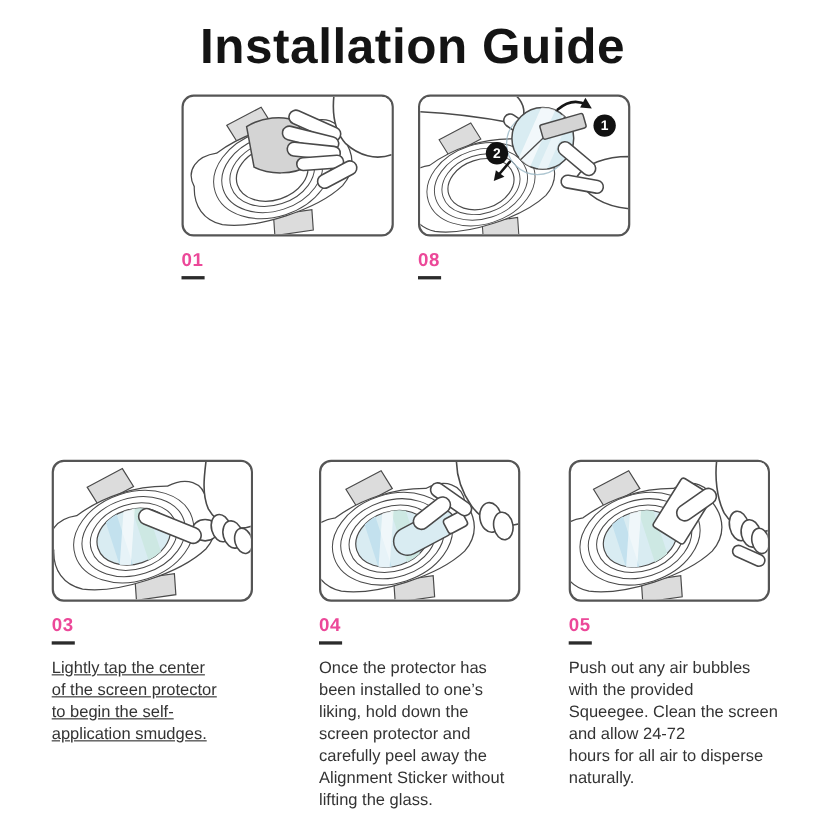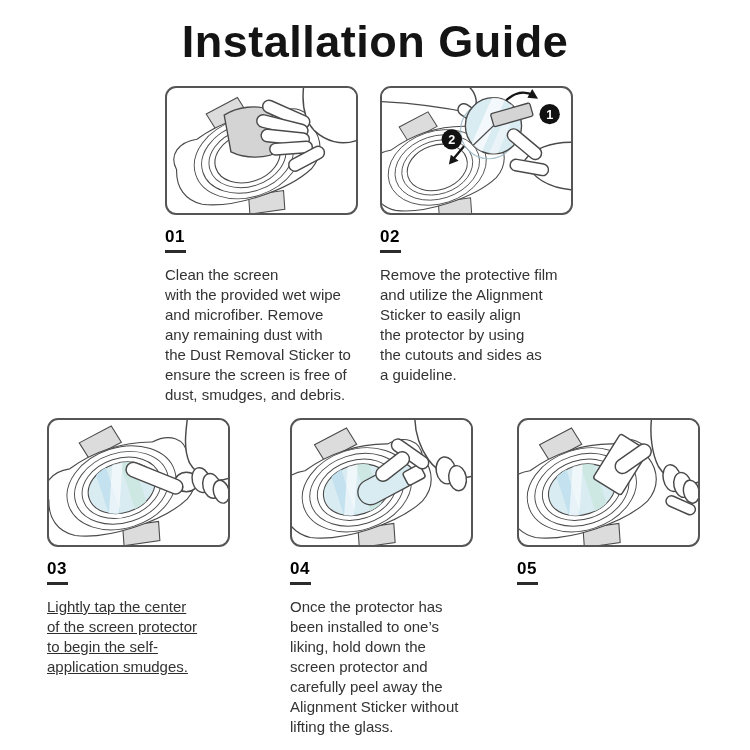--- a/index.html
+++ b/index.html
@@ -22,21 +22,21 @@
   .col-r2c2 { left:290px; top:418px; width:210px; }
   .col-r2c3 { left:501px; top:418px; width:210px;margin-left:16px; }
   .illu-box {
     border:2px solid #555; border-radius:11px; background:#fff; overflow:hidden;
   }
   .box-r1 { width:193px; height:129px; }
   .box-r2 { width:183px; height:129px; }
   .illu-box svg { display:block; width:100%; height:100%; }
   .step-number {
     display:inline-block; margin-top:13px; font-size:17px; font-weight:bold;
-    color:#000000; line-height:1; letter-spacing:0.5px;text-align:right;
+    color:#ec4899; line-height:1; letter-spacing:0.5px;text-align:right;
   }
   .step-underline { width:21px; height:3px; background:#2b2b2b; margin-top:4px; }
   .step-text {
     margin-top:12px; font-size:15px; line-height:20px; color:#333;
     white-space:pre-line;
   }
   .line { fill:#ffffff; stroke:#4a4a4a; stroke-width:1.5; }
   .thin { fill:none; stroke:#4a4a4a; stroke-width:1.2; }
   .band { fill:#dcdcdc; stroke:#4a4a4a; stroke-width:1.4; }
   .gray { fill:#d4d4d4; stroke:#4a4a4a; stroke-width:1.4; }
@@ -80,27 +80,20 @@
         <g class="line">
             <rect x="-22" y="-6" width="44" height="12" rx="6" transform="translate(127,62) rotate(-4)"></rect>
           </g>
         <g class="line">
             <rect x="-20" y="-6.5" width="40" height="13" rx="6.5" transform="translate(143,73) rotate(-28)"></rect>
           </g>
       </svg>
     </div>
     <div class="step-number">01</div>
     <div class="step-underline"></div>
-    <div class="step-text">Clean the screen
-with the provided wet wipe
-and microfiber. Remove
-any remaining dust with
-the Dust Removal Sticker to
-ensure the screen is free of
-dust, smudges, and debris.</div>
   </div>
 
   <div class="step-col col-r1c2">
     <div class="illu-box box-r1">
       <svg viewBox="0 0 193 129">
         <defs>
             <clipPath id="cp2">
               <circle cx="114" cy="39" r="29"></circle>
             </clipPath>
           </defs>
@@ -140,28 +133,22 @@
         <polygon class="arrowhead" points="68,79 70,69 78,75"></polygon>
         <path class="line" d="M 195,56 C 173,56 154,63 146,75 C 154,93 172,103 195,105 Z"></path>
         <g class="line">
             <rect x="-21" y="-6.5" width="42" height="13" rx="6.5" transform="translate(146,58) rotate(40)"></rect>
           </g>
         <g class="line">
             <rect x="-20" y="-6" width="40" height="12" rx="6" transform="translate(151,82) rotate(10)"></rect>
           </g>
       </svg>
     </div>
-    <div class="step-number">02</div>
-    <div class="step-underline"></div>
-    <div class="step-text">Remove the protective film
-and utilize the Alignment
-Sticker to easily align
-the protector by using
-the cutouts and sides as
-a guideline.</div>
+    <div class="step-number">08</div>
+    <div class="step-underline"></div>
   </div>
 
   <div class="step-col col-r2c1">
     <div class="illu-box box-r2">
       <svg viewBox="0 0 183 129">
         <defs>
             <clipPath id="cf3">
               <ellipse rx="44" ry="32"></ellipse>
             </clipPath>
           </defs>
@@ -277,15 +264,21 @@
         <ellipse class="line" cx="157" cy="60" rx="9" ry="14" transform="rotate(-12 157 60)"></ellipse>
         <ellipse class="line" cx="168" cy="67" rx="9" ry="13" transform="rotate(-12 168 67)"></ellipse>
         <ellipse class="line" cx="177" cy="74" rx="8" ry="12" transform="rotate(-12 177 74)"></ellipse>
         <g class="line">
             <rect x="-16" y="-5.5" width="32" height="11" rx="5.5" transform="translate(166,88) rotate(24)"></rect>
           </g>
       </svg>
     </div>
     <div class="step-number">05</div>
     <div class="step-underline"></div>
+    <div class="step-text">Push out any air bubbles
+with the provided
+Squeegee. Clean the screen
+and allow 24-72
+hours for all air to disperse
+naturally.</div>
   </div>
 
 </div>
 
 </body></html>

